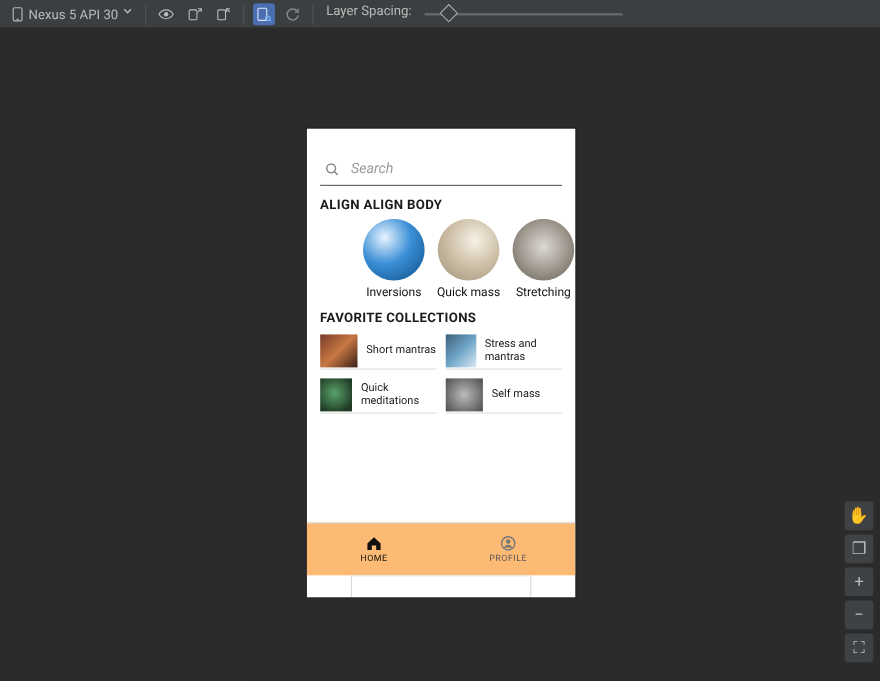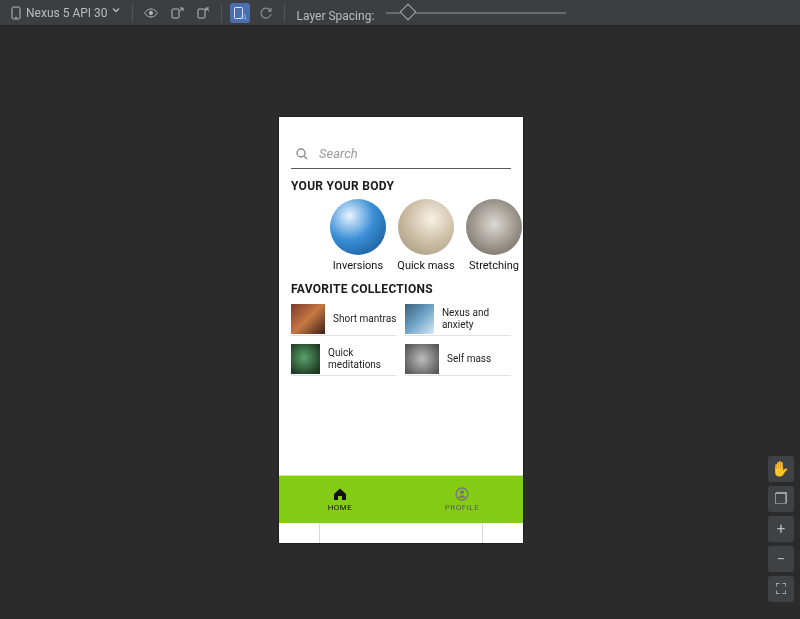--- a/index.html
+++ b/index.html
@@ -11,21 +11,21 @@
     height: 26px;
     background: #3c3f41;
     border-bottom: 1px solid #242627;
     display: flex;
     align-items: center;
     color: #bbbbbb;
     font-size: 12px;
     gap: 6px;
     padding: 0 6px;
   }
-  .tb-group { display: flex; align-items: flex-end; gap: 6px; }
+  .tb-group { display: flex; align-items: flex-start; gap: 6px; }
   .tb-sep { width: 1px; height: 18px; background: #555; margin: 0 2px; }
   .tb-btn {
     width: 20px; height: 20px;
     display: flex; align-items: center; justify-content: center;
     border-radius: 3px;
     cursor: pointer;
   }
   .tb-btn.selected { background: #4b6eaf; }
   .device-select {
     display: flex; align-items: flex-start; gap: 4px;
@@ -146,21 +146,21 @@
   .th2 { background: linear-gradient(135deg, #3a5f7a, #6fa4c7 50%, #d8e9f4); }
   .th3 { background: radial-gradient(circle at 45% 45%, #5aa26a 0%, #1e3a24 80%); }
   .th4 { background: radial-gradient(circle at 50% 50%, #bcbcbc 0%, #565656 90%); }
 
   
   .bottom-nav {
     position: absolute;
     left: 0; right: 0; bottom: 20px;
     height: 48px;
     border-top: 1px solid #d8d8d8;
-    background: #84cc16;
+    background: #fdba74;
     display: flex;
   }
   .nav-item {
     flex: 1;
     display: flex; flex-direction: column; align-items: center; justify-content: center;
     gap: 2px;
     cursor: pointer;
   }
   .nav-label { font-size: 8px; letter-spacing: 0.5px; color: #595959; }
   .nav-item.active .nav-label { color: #111; }
@@ -244,21 +244,21 @@
     <div class="device-content">
 
       <div class="search">
         <svg width="14" height="14" viewBox="0 0 14 14">
             <circle cx="6" cy="6" r="4" fill="none" stroke="#8a8a8a" stroke-width="1.4"></circle>
             <path d="M9 9 L12 12" stroke="#8a8a8a" stroke-width="1.4"></path>
           </svg>
         <span class="search-text">Search</span>
       </div>
 
-      <div class="section-h">YOUR YOUR BODY</div>
+      <div class="section-h">ALIGN ALIGN BODY</div>
       <div class="ayb-row">
         <div class="ayb-item">
           <div class="ayb-avatar av1"></div>
           <div class="ayb-label">Inversions</div>
         </div>
         <div class="ayb-item">
           <div class="ayb-avatar av2"></div>
           <div class="ayb-label">Quick mass</div>
         </div>
         <div class="ayb-item">
@@ -272,21 +272,21 @@
       </div>
 
       <div class="section-h">FAVORITE COLLECTIONS</div>
       <div class="fav-grid">
         <div class="fav-card">
           <div class="fav-thumb th1"></div>
           <div class="fav-text">Short mantras</div>
         </div>
         <div class="fav-card">
           <div class="fav-thumb th2"></div>
-          <div class="fav-text">Nexus and anxiety</div>
+          <div class="fav-text">Stress and mantras</div>
         </div>
         <div class="fav-card">
           <div class="fav-thumb th3"></div>
           <div class="fav-text">Quick meditations</div>
         </div>
         <div class="fav-card">
           <div class="fav-thumb th4"></div>
           <div class="fav-text">Self mass</div>
         </div>
       </div>

